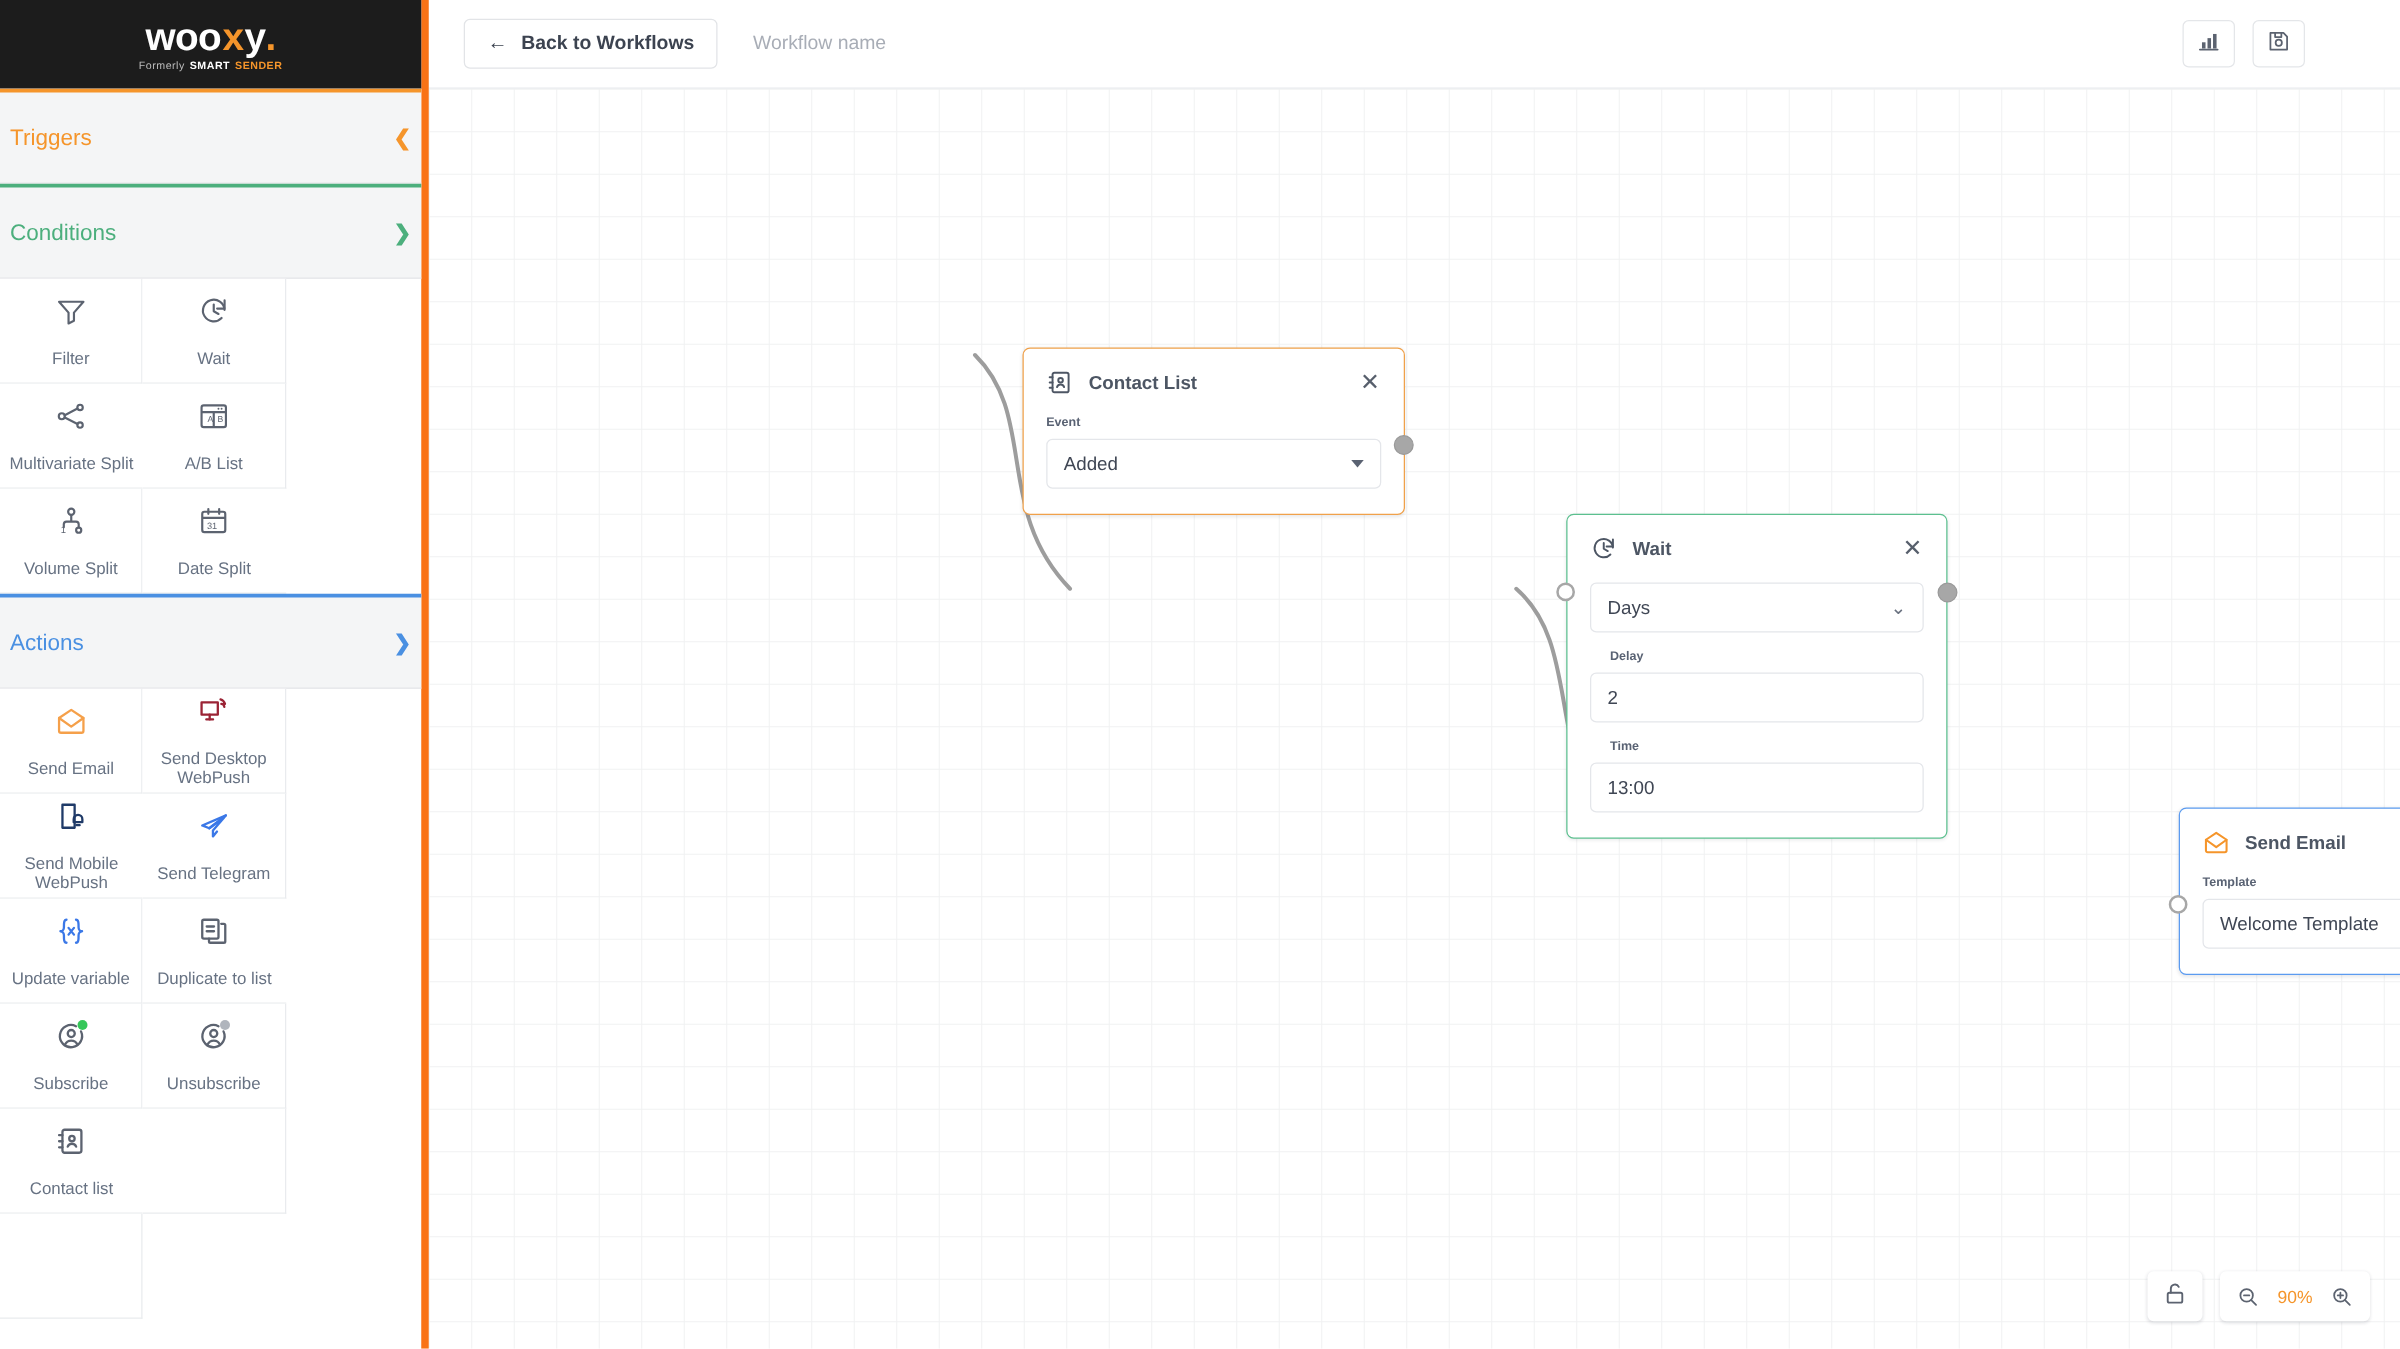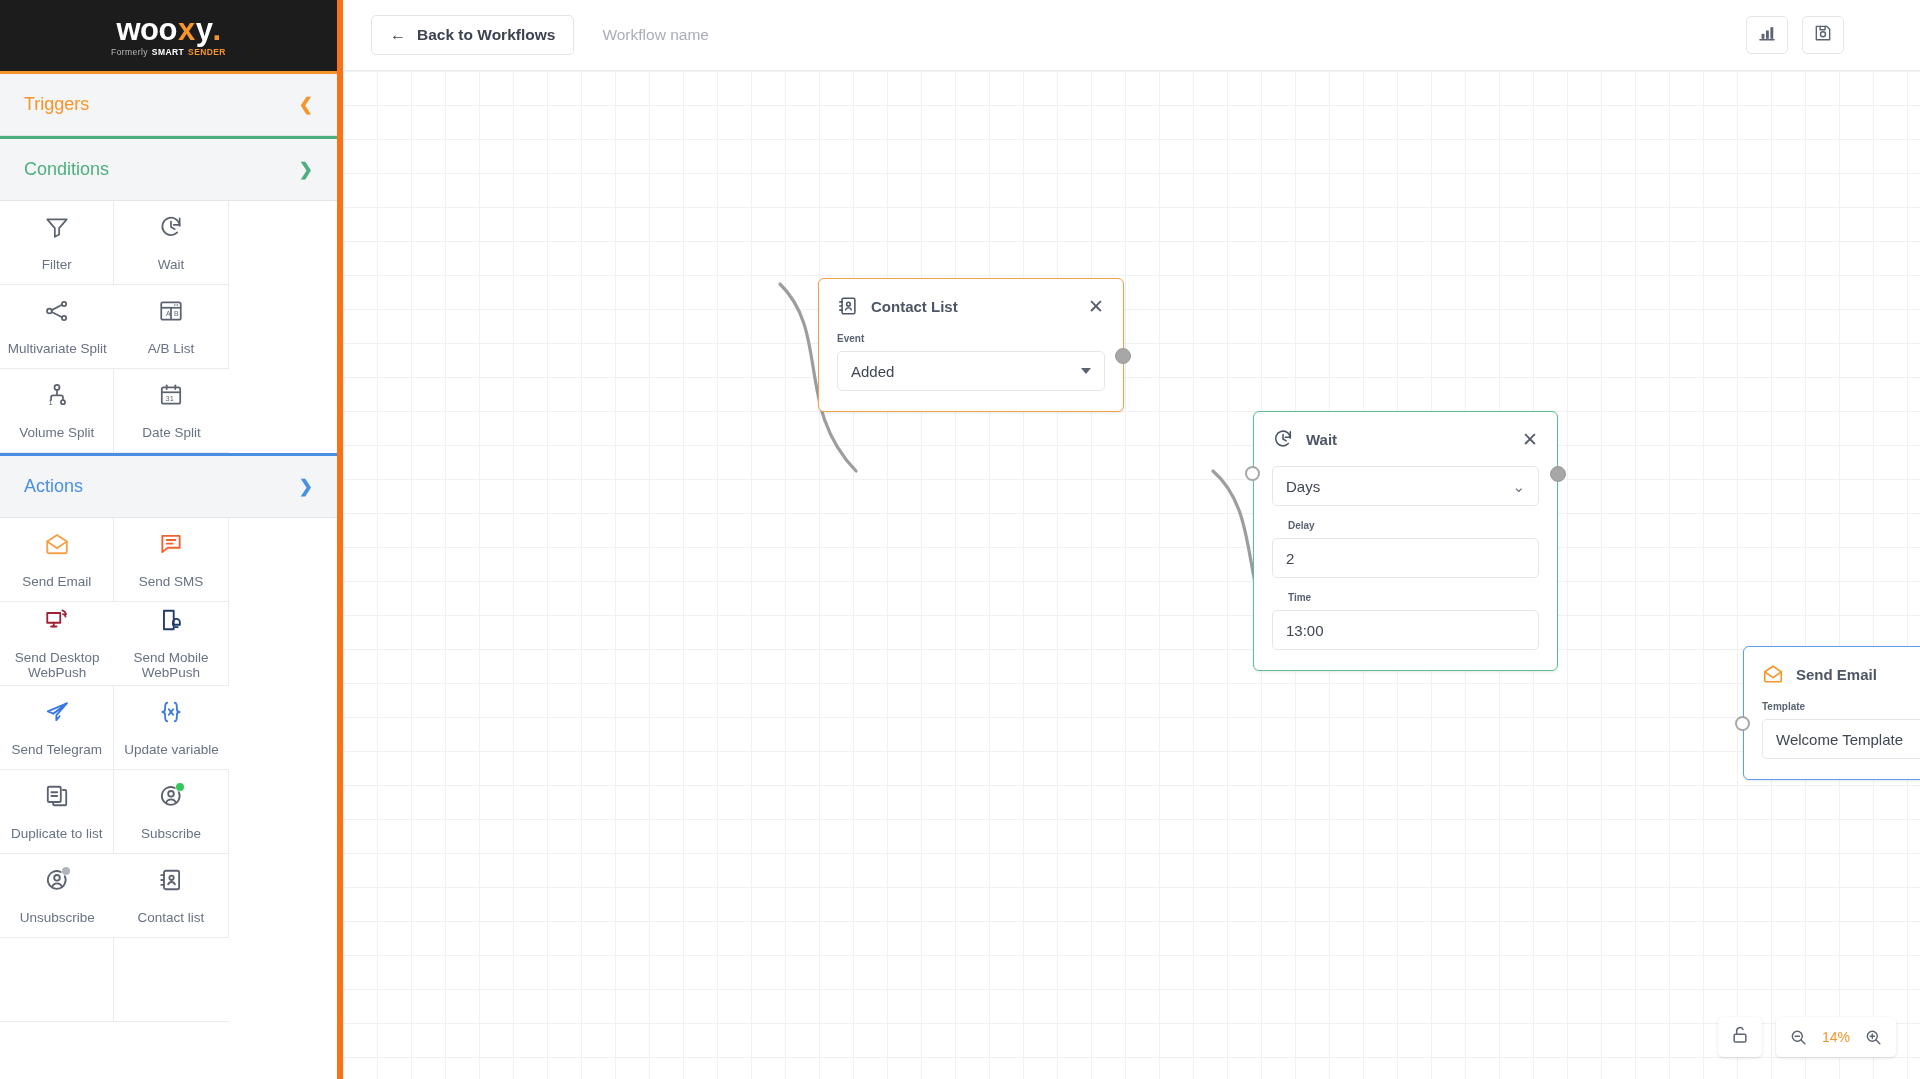--- a/index.html
+++ b/index.html
@@ -34,23 +34,23 @@
   .logo-x { color: #f5952b; position: relative; display: inline-block; padding: 0 1px;}
   .logo-dot { color: #f5952b; }
   .logo-sub {
     font-size: 8.5px; letter-spacing: 0.4px; margin-top: 2px;
     color: #bdbdbd; display: flex; gap: 4px; align-items: center;
   }
   .logo-sub .smart { color: #ffffff; font-weight: bold; }
   .logo-sub .sender { color: #f5952b; font-weight: bold; }
 
   .section-head {
-    height: 65px; background: #f4f5f6;
+    height: 76px; background: #f4f5f6;
     display: flex; align-items: center; justify-content: space-between;
-    padding: 0 24px; font-size: 18px; cursor: pointer;
+    padding: 0 8px; font-size: 18px; cursor: pointer;
     border-bottom: 1px solid #e3e5e8;
   }
   .section-head.triggers { color: #f5952b; border-top: 3px solid #f5952b; }
   .section-head.conditions { color: #4caf7d; border-top: 3px solid #4caf7d; }
   .section-head.actions { color: #4a90e2; border-top: 3px solid #4a90e2; }
   .chev {
     font-size: 17px; line-height: 1; font-weight: bold;
     display: inline-block;
   }
   .chev.left { transform: rotate(0deg); }
@@ -290,30 +290,20 @@
     </div>
     <div class="tile-grid">
       <div class="tile">
         <span class="tile-ico">
           <svg viewBox="0 0 24 24" fill="none" stroke="#f5a04a" stroke-width="1.7" stroke-linejoin="round" stroke-linecap="round">
               <path d="M3 19V9.6l9-6 9 6V19a1.5 1.5 0 0 1-1.5 1.5h-15A1.5 1.5 0 0 1 3 19z"></path>
               <polyline points="3 9.6 12 16 21 9.6"></polyline>
             </svg>
         </span>
         <span class="tile-label">Send Email</span>
-      </div>
-      <div class="tile">
-        <span class="tile-ico">
-          <svg viewBox="0 0 24 24" fill="none" stroke="#f2622e" stroke-width="1.7" stroke-linejoin="round" stroke-linecap="round">
-              <path d="M4 4.5h16v11H9l-5 4z"></path>
-              <line x1="8" y1="8.3" x2="16" y2="8.3"></line>
-              <line x1="8" y1="11.7" x2="13.5" y2="11.7"></line>
-            </svg>
-        </span>
-        <span class="tile-label">Send SMS</span>
       </div>
       <div class="tile">
         <span class="tile-ico">
           <svg viewBox="0 0 24 24" fill="none" stroke="#9b2335" stroke-width="1.7" stroke-linejoin="round" stroke-linecap="round">
               <path d="M3 5.5h12v9H3z"></path>
               <line x1="6.5" y1="18" x2="11.5" y2="18"></line>
               <line x1="9" y1="14.5" x2="9" y2="18"></line>
               <path d="M17 3.2c1.6.5 2.8 1.7 3.3 3.3M17.6 6.6a2.4 2.4 0 0 1 2.2 2.2"></path>
             </svg>
         </span>
@@ -526,21 +516,21 @@
           </span>
         </div>
         <div class="zoom-box">
           <span class="zoom-btn">
             <svg width="19" height="19" viewBox="0 0 24 24" fill="none" stroke="#5c6370" stroke-width="1.8" stroke-linecap="round">
                 <circle cx="10.5" cy="10.5" r="6.3"></circle>
                 <line x1="15.2" y1="15.2" x2="20" y2="20"></line>
                 <line x1="7.8" y1="10.5" x2="13.2" y2="10.5"></line>
               </svg>
           </span>
-          <span class="zoom-val">14%</span>
+          <span class="zoom-val">90%</span>
           <span class="zoom-btn">
             <svg width="19" height="19" viewBox="0 0 24 24" fill="none" stroke="#5c6370" stroke-width="1.8" stroke-linecap="round">
                 <circle cx="10.5" cy="10.5" r="6.3"></circle>
                 <line x1="15.2" y1="15.2" x2="20" y2="20"></line>
                 <line x1="7.8" y1="10.5" x2="13.2" y2="10.5"></line>
                 <line x1="10.5" y1="7.8" x2="10.5" y2="13.2"></line>
               </svg>
           </span>
         </div>
       </div>

